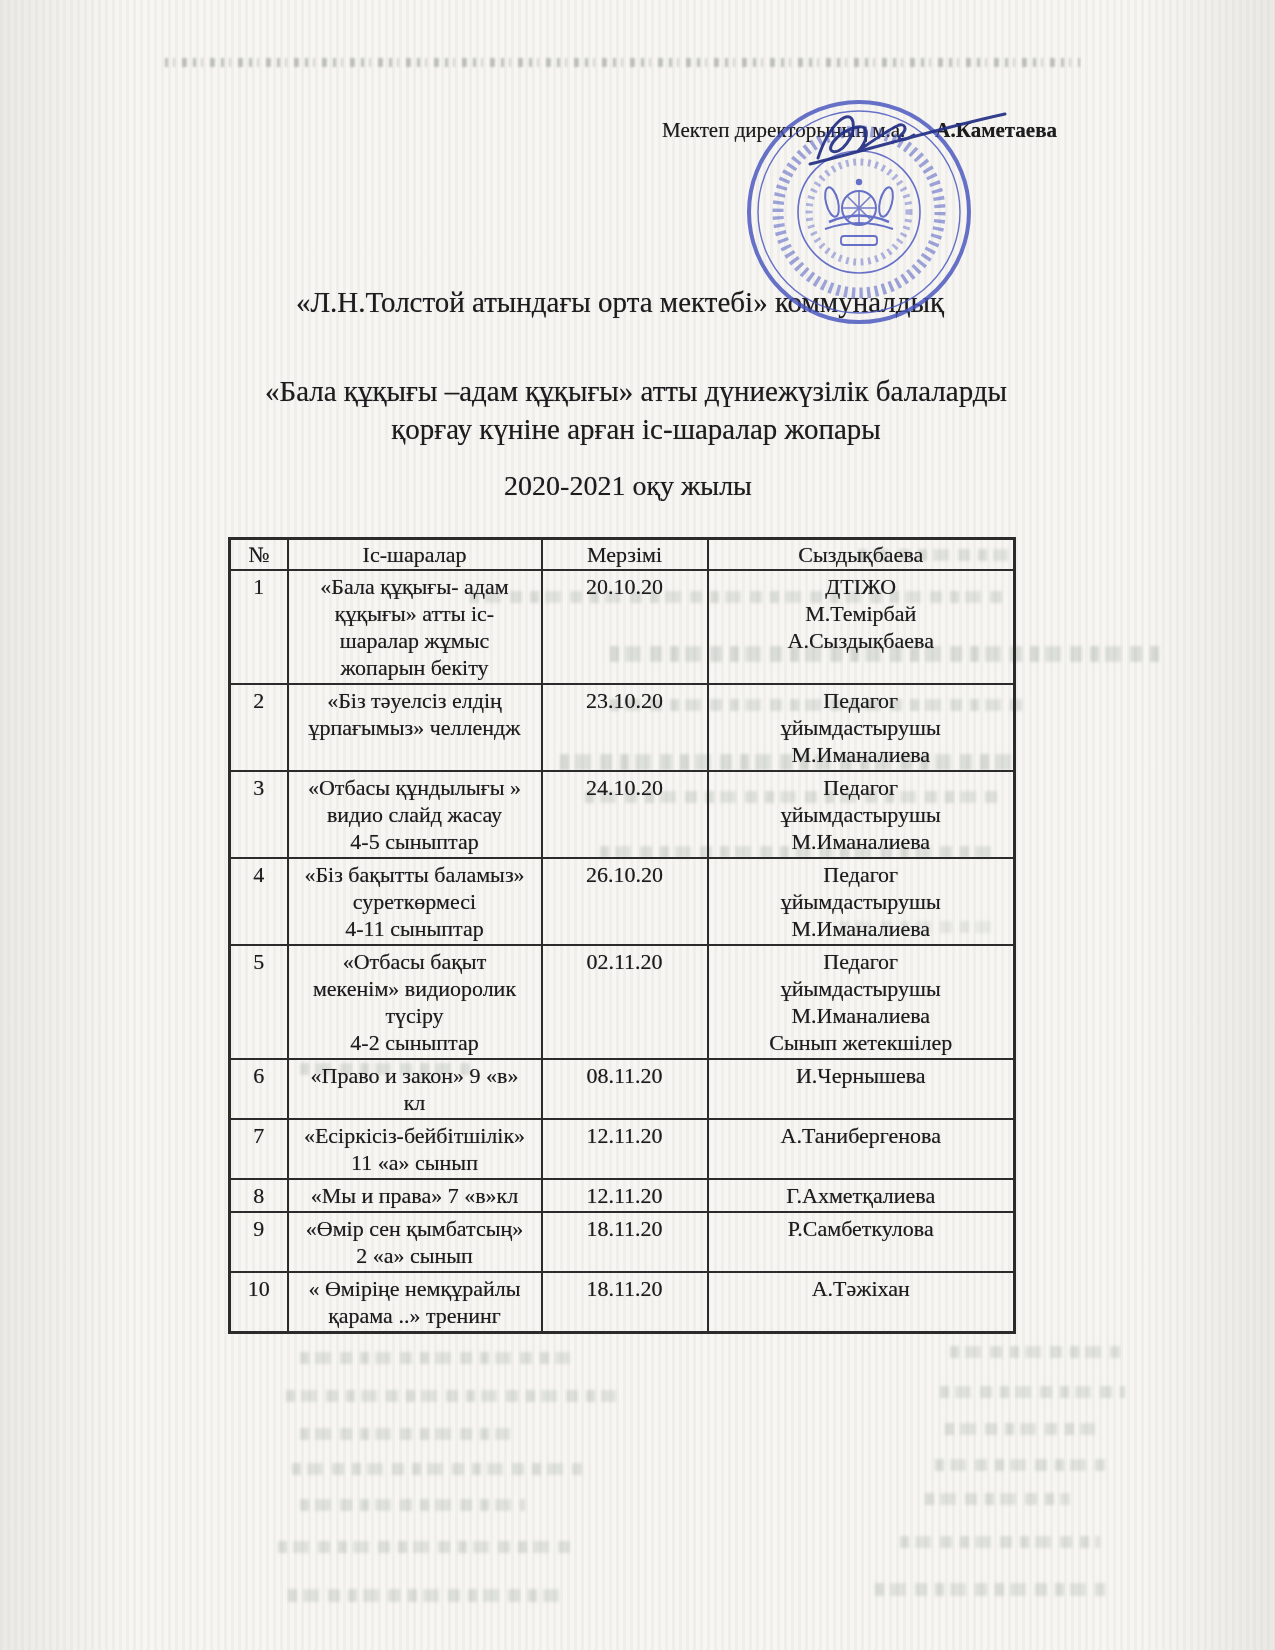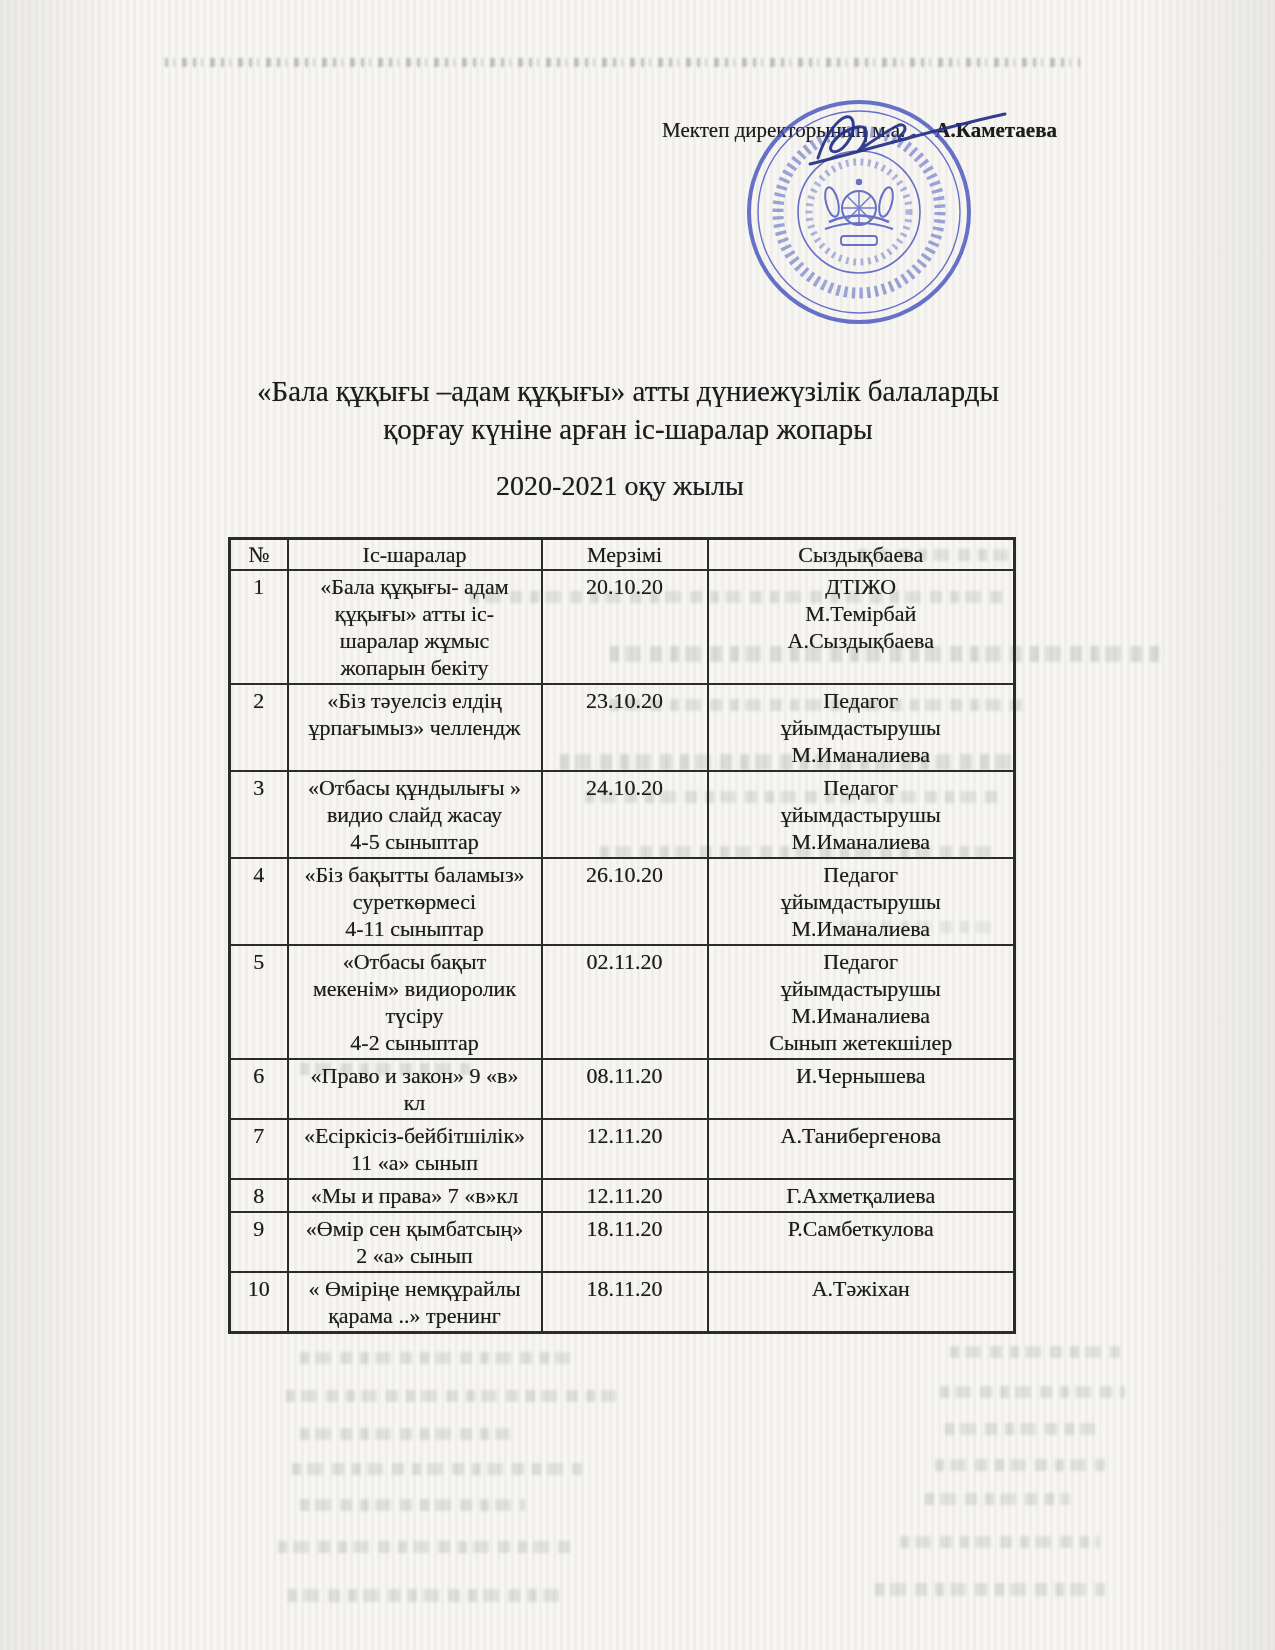--- a/index.html
+++ b/index.html
@@ -24,24 +24,24 @@
 
   
   .stamp{position:absolute;left:743px;top:96px;width:232px;height:232px;z-index:3;
          opacity:.82;filter:blur(.45px);pointer-events:none;}
   .signature{position:absolute;left:800px;top:100px;width:215px;height:78px;z-index:4;
              filter:blur(.2px);pointer-events:none;}
 
   
   .org-title{position:absolute;left:0;top:283px;width:1240px;z-index:2;
              text-align:center;font-size:29px;line-height:39px;}
-  .plan-title{position:absolute;left:8px;top:372px;width:1240px;z-index:2;
+  .plan-title{position:absolute;left:16px;top:372px;width:1240px;z-index:2;
               text-align:center;font-size:29px;line-height:38px;}
   .school-year{position:absolute;left:0;top:470px;width:1240px;z-index:2;
-               text-align:center;font-size:28px;}
+               text-align:center;font-size:28px;padding-left:8px;}
 
   
   table.events{position:absolute;left:228px;top:537px;z-index:2;
     border-collapse:collapse;table-layout:fixed;width:785px;
     font-size:22px;line-height:27px;background:transparent;}
   table.events th, table.events td{
     border:2px solid #2b2b2c;
     padding:2px 5px;
     vertical-align:top;
     text-align:center;
@@ -127,20 +127,21 @@
   </svg>
 
   <svg class="signature" viewBox="0 0 215 78">
     <g stroke="#222f85" stroke-width="3" fill="none" stroke-linecap="round" opacity=".92">
       <path d="M18,58 C30,22 50,8 53,22 C56,36 40,56 32,51 C26,47 40,30 58,27 C72,24 66,45 58,51 C74,40 88,30 97,26 C105,22 108,29 101,35 C95,40 104,42 114,35"></path>
       <path d="M10,64 C60,52 140,28 205,14"></path>
     </g>
   </svg>
 
   <div class="org-title soft">
+    <div>«Л.Н.Толстой атындағы орта мектебі» коммуналдық</div>
   </div>
 
   <div class="plan-title soft">
     <div>«Бала құқығы –адам құқығы» атты дүниежүзілік балаларды</div>
     <div>қорғау күніне арған іс-шаралар жопары</div>
   </div>
 
   <div class="school-year soft">2020-2021 оқу жылы</div>
 
   <table class="events soft">

